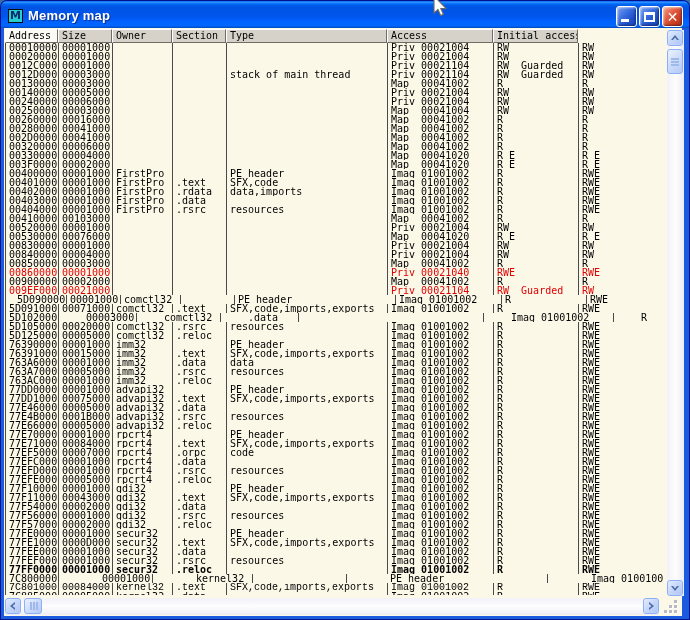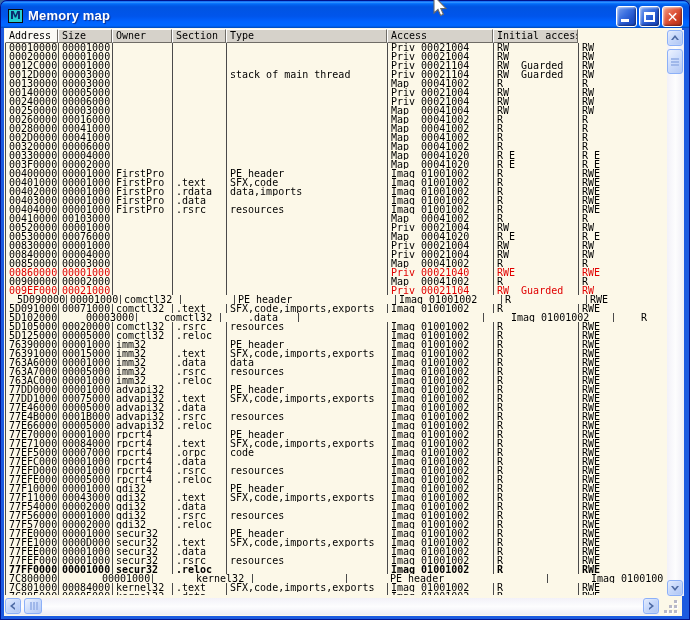--- a/index.html
+++ b/index.html
@@ -736,21 +736,21 @@
         <div class="trow" style="grid-template-columns: 53px 54px 60px 54px 161px 106px 85px 85px; gap: 40px;">
     <div class="tcell">7C800000</div>
     <div class="tcell">00001000</div>
     <div class="tcell">kernel32</div>
     <div class="tcell"></div>
     <div class="tcell">PE header</div>
     <div class="tcell">Imag 01001002</div>
     <div class="tcell">R</div>
     <div class="tcell">RWE</div>
   </div>
-        <div class="trow" style="grid-template-columns: 53px 54px 60px 54px 161px 106px 85px 85px;">
+        <div class="trow" style="grid-template-columns: 53px 54px 60px 54px 161px 106px 85px 85px; font-family: Liberation Mono, monospace;">
     <div class="tcell">7C801000</div>
     <div class="tcell">00084000</div>
     <div class="tcell">kernel32</div>
     <div class="tcell">.text</div>
     <div class="tcell">SFX,code,imports,exports</div>
     <div class="tcell">Imag 01001002</div>
     <div class="tcell">R</div>
     <div class="tcell">RWE</div>
   </div>
         <div class="trow" style="grid-template-columns: 53px 54px 60px 54px 161px 106px 85px 85px;">

